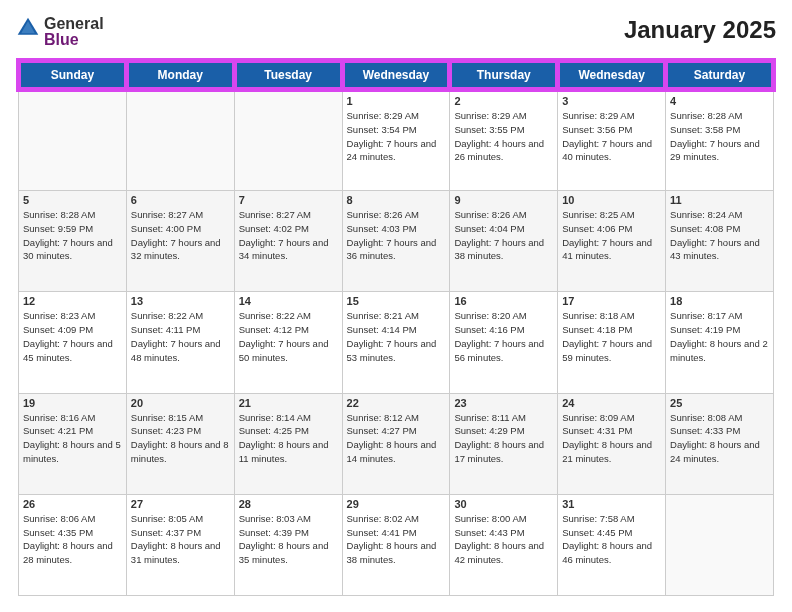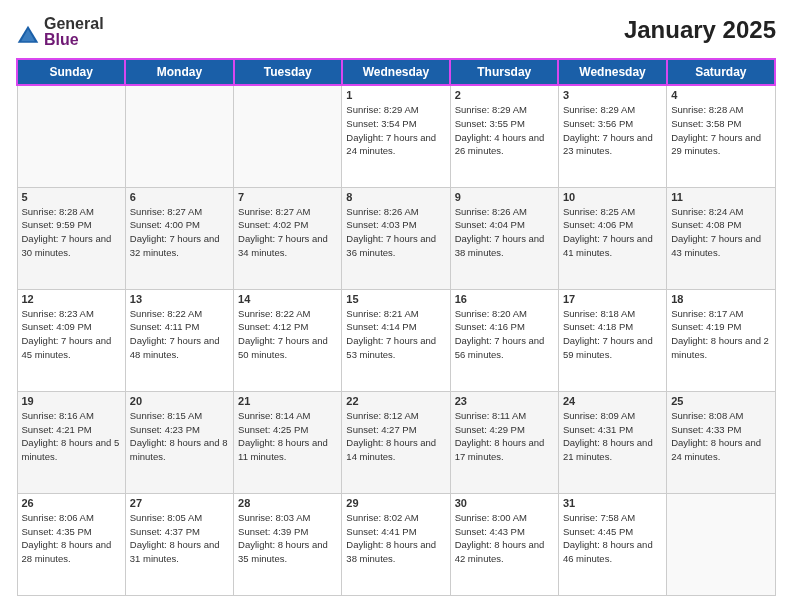--- a/index.html
+++ b/index.html
@@ -18,21 +18,21 @@
       flex-direction: column;
     }
     .header {
       display: flex;
       justify-content: space-between;
       align-items: flex-start;
       margin-bottom: 10px;
     }
     .logo {
       display: flex;
-      align-items: flex-end;
+      align-items: flex-start;
       gap: 4px;
     }
     .logo-text {
       display: flex;
       flex-direction: column;
       line-height: 1;
     }
     .logo-general {
       font-size: 16px;
       font-weight: bold;
@@ -65,21 +65,21 @@
       border-collapse: collapse;
       width: 100%;
       table-layout: fixed;
     }
     .calendar th {
       background-color: #1a5fa8;
       color: #fff;
       text-align: center;
       padding: 5px 2px;
       font-size: 12px;
-      border: 2px solid #d946ef;
+      border: 5px solid #d946ef;
     }
     .calendar td {
       border: 1px solid #ccc;
       vertical-align: top;
       padding: 3px 4px;
       font-size: 9.5px;
       color: #333;
       background: #fff;
       height: 86px;
     }
@@ -153,21 +153,21 @@
               <div>Sunrise: 8:29 AM</div>
               <div>Sunset: 3:55 PM</div>
               <div>Daylight: 4 hours and 26 minutes.</div>
             </div>
           </td>
           <td>
             <span class="day-num">3</span>
             <div class="day-info">
               <div>Sunrise: 8:29 AM</div>
               <div>Sunset: 3:56 PM</div>
-              <div>Daylight: 7 hours and 23 minutes.</div>
+              <div>Daylight: 7 hours and 40 minutes.</div>
             </div>
           </td>
           <td>
             <span class="day-num">4</span>
             <div class="day-info">
               <div>Sunrise: 8:28 AM</div>
               <div>Sunset: 3:58 PM</div>
               <div>Daylight: 7 hours and 29 minutes.</div>
             </div>
           </td>

